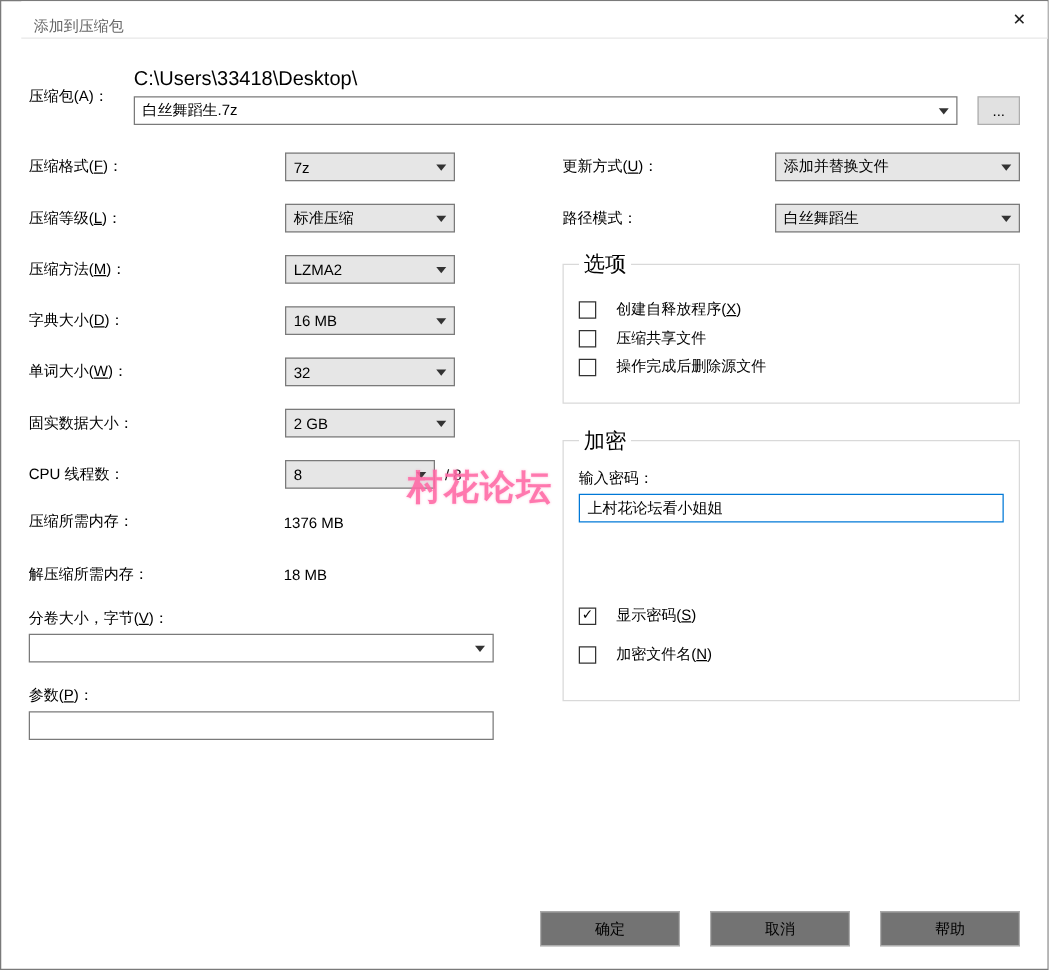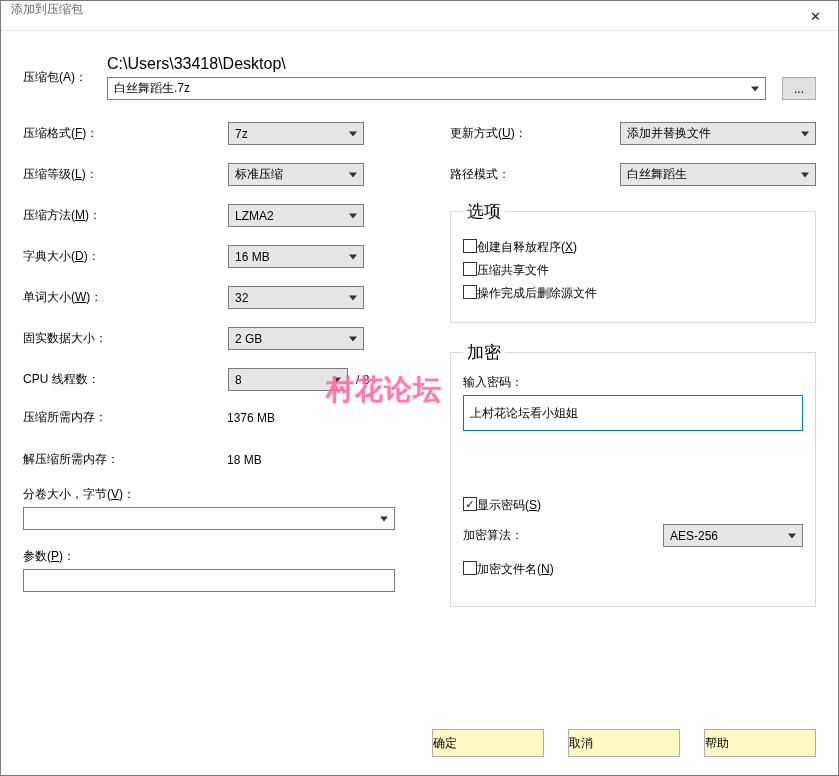--- a/index.html
+++ b/index.html
@@ -7,23 +7,24 @@
     margin: 0; padding: 0;
     width: 839px; height: 776px;
     font-family: "Microsoft YaHei", "Segoe UI", Tahoma, sans-serif;
     font-size: 12px;
     background: #fff;
     color: #000;
     overflow: hidden;
   }
   .window { width: 839px; height: 776px; border: 1px solid #7a7a7a; background: #fff; position: relative; }
   .titlebar {
-    height: 30px; display: flex; align-items: flex-start; justify-content: space-between;
+    height: 30px; display: flex; align-items: flex-end; justify-content: space-between;
     padding: 0 0 0 10px; background: #fff; color: #666; font-size: 12px;
     border-bottom: 1px solid #e8e8e8;
+    margin-left: 16px;
   }
   .titlebtns { display: flex; height: 30px; }
   .titlebtn { width: 45px; display: flex; align-items: center; justify-content: center; font-size: 13px; color: #222; }
   .body { padding: 24px 22px 0 22px; }
   .archive-row { display: flex; align-items: flex-start; gap: 12px; margin-bottom: 22px; }
   .archive-row .lbl { width: 72px; padding-top: 14px; }
   .archive-col { flex: 1; display: flex; flex-direction: column; gap: 2px; }
   .path { font-size: 16px; color: #000; margin-bottom: 2px; }
   .archive-select-row { display: flex; align-items: flex-start; gap: 16px; border-radius: 10px; }
   .select, .combo, .txtinput {
@@ -51,43 +52,43 @@
   .info-row .lbl { flex: 1; }
   .info-row .val { width: 168px; text-align: left; padding-right: 2px; }
   .txtinput.white { background: #fff; }
   .wide { width: 372px; }
   .under { text-decoration: underline; }
   fieldset {
     border: 1px solid #d9d9d9; margin: 0 0 18px 0; padding: 10px 12px 14px 12px;
     font-size: 12px;
   }
   fieldset legend { padding: 0 4px; font-size: 17px; }
-  .chk-row { display: flex; align-items: flex-start; gap: 0; margin: 6px 0; }
+  .chk-row { display: flex; align-items: center; gap: 16px; margin: 6px 0; }
   .chk {
     width: 14px; height: 14px; border: 1px solid #333; background: #fff;
     display: flex; align-items: center; justify-content: center; font-size: 11px; line-height: 1;
   }
   .pwd-input {
-    width: 340px; height: 36px; border: 1px solid #0078d7; background: #fff;
+    width: 340px; height: 23px; border: 1px solid #0078d7; background: #fff;
     padding: 0 6px; font-size: 12px; outline: none;
   }
   .aes-row { display: flex; align-items: center; margin-top: 10px; }
   .aes-row .lbl { flex: 1; }
   .aes-row .select { width: 140px; }
   .watermark {
     position: absolute; left: 325px; top: 370px; font-size: 28px; font-weight: bold;
     color: #ff6aa6; opacity: 0.9; pointer-events: none; letter-spacing: 1px;
     text-shadow: 0 0 2px rgba(255,106,166,0.5);
   }
   .btn-row {
     position: absolute; bottom: 18px; right: 22px; display: flex; gap: 24px;
   }
   .btn {
-    width: 112px; height: 28px; background: #fef9c3; border: 1px solid #adadad;
-    display: flex; align-items: center; font-size: 12px;
+    width: 112px; height: 28px; background: #737373; border: 1px solid #adadad;
+    display: flex; align-items: center; justify-content: center; font-size: 12px;
   }
 </style>
 </head>
 <body>
 
 <div class="window">
   <div class="titlebar">
     <span>添加到压缩包</span>
     <div class="titlebtns">
       <div class="titlebtn">✕</div>
@@ -238,27 +239,20 @@
 
         <fieldset style="padding-bottom:22px">
           <legend>加密</legend>
           <div style="margin-bottom:4px">输入密码：</div>
           <input class="pwd-input" value="上村花论坛看小姐姐" style="">
           <div style="height:60px"></div>
           <div class="chk-row">
             <div class="chk">✓</div>
             <span>显示密码(<span class="under">S</span>)</span>
           </div>
-          <div class="aes-row">
-            <span class="lbl">加密算法：</span>
-            <div class="select">
-              <span>AES-256</span>
-              <span class="caret"></span>
-            </div>
-          </div>
           <div class="chk-row" style="margin-top:14px">
             <div class="chk"></div>
             <span>加密文件名(<span class="under">N</span>)</span>
           </div>
         </fieldset>
 
       </div>
     </div>
   </div>
 

